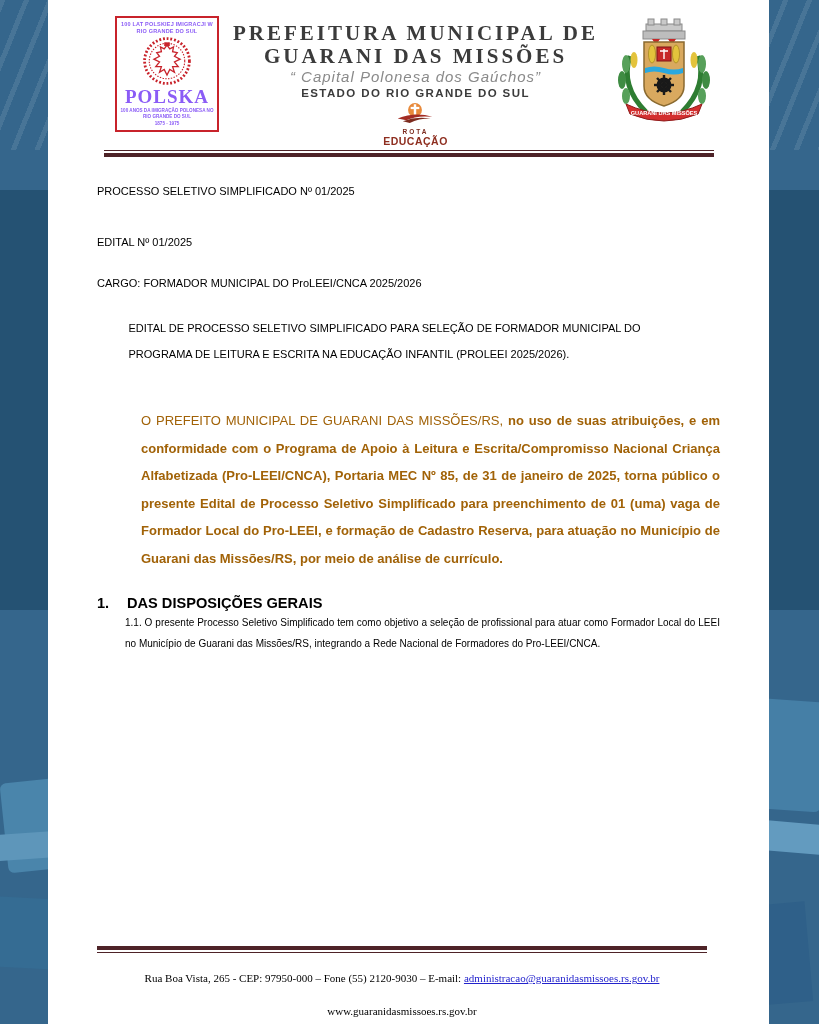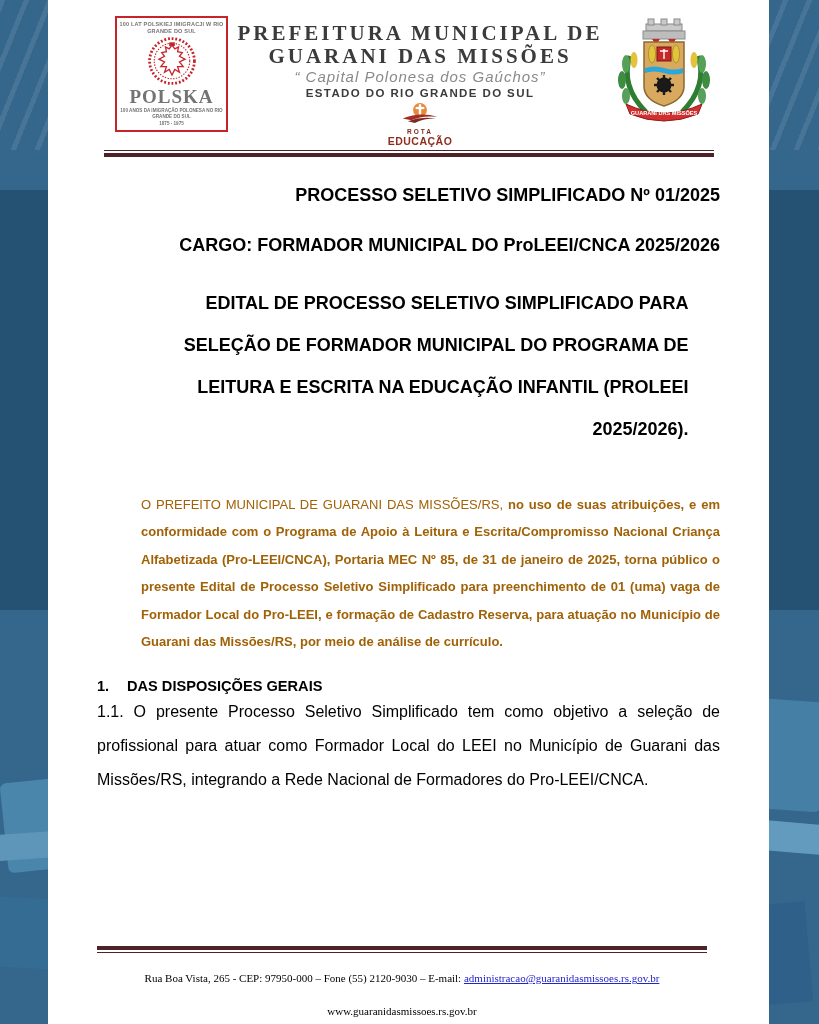--- a/index.html
+++ b/index.html
@@ -24,22 +24,22 @@
   .shape-desk3 { right:-30px; top:820px; width:170px; height:30px; background:#639bbf; transform:rotate(5deg); }
   .shape-chair2 { right:-6px; top:700px; width:80px; height:110px; background:#457fa6; border-radius:8px; transform:rotate(4deg); }
   .shape-chair3 { right:10px; top:905px; width:90px; height:100px; background:#2f6089; transform:rotate(-5deg); }
 
   
   .page { position:absolute; left:48px; top:0; width:721px; height:1024px; background:#ffffff;
           padding:16px 49px 0 49px; }
 
   
   .hdr { display:flex; align-items:flex-start; justify-content:space-between; height:124px; }
-  .polska { width:113px; height:116px; border:2px solid #c8232b; padding:3px 2px; text-align:center;
-            color:#737373; display:flex; flex-direction:column; align-items:center; justify-content:space-between;
+  .polska { width:104px; height:116px; border:2px solid #c8232b; padding:3px 2px; text-align:center;
+            color:#8b5cf6; display:flex; flex-direction:column; align-items:center; justify-content:space-between;
             background:#fff; margin-left:18px; }
   .polska .tiny { font-size:5.5px; font-weight:bold; line-height:1.25; letter-spacing:.2px; }
   .polska .eagle-wrap { width:56px; height:50px; }
   .polska .big { font-family:"Liberation Serif","DejaVu Serif",serif; font-size:19px; font-weight:bold; letter-spacing:1px; line-height:1; }
   .polska .tiny2 { font-size:4.6px; font-weight:bold; line-height:1.3; }
 
   .hdr-center { flex:1; text-align:center; padding-top:6px; }
   .org1,.org2 { font-family:"Liberation Serif","DejaVu Serif",serif; font-weight:bold; color:#3b3b3b;
                 letter-spacing:3px; line-height:1.08; }
   .org1 { font-size:21px; } .org2 { font-size:21px; }
@@ -51,31 +51,31 @@
 
   .crest { width:104px; height:118px; margin-right:4px; }
 
   
   .rule { margin:10px auto 0 auto; width:610px; height:7px;
           border-top:1.5px solid #4e2328; border-bottom:4px solid #4e2328; }
   .rule-footer { width:610px; height:7px; margin:0 auto;
           border-top:4px solid #4e2328; border-bottom:1.5px solid #4e2328; }
 
   
-  .t-center { text-align:right; font-weight:bold; font-size:18px; color:#000; }
+  .t-center { text-align:left; font-weight:normal; font-size:11px; color:#000; }
   .title1 { margin-top:28px; }
   .title2 { margin-top:39px; }
   .title3 { margin-top:29px; }
   .subtitle { margin:27px auto 0 auto; max-width:560px; line-height:2.33; }
 
   
   .intro { margin-top:40px; font-size:13px; line-height:2.12; text-align:justify; color:#a16207;margin-left:44px; }
   .sec-head { margin-top:22px; font-size:14.6px; font-weight:bold; color:#000; }
   .sec-head .num { display:inline-block; width:30px; }
-  .clause { font-size:16px; line-height:2.12; text-align:justify; color:#000; margin-top:1px; }
+  .clause { font-size:10px; line-height:2.12; text-align:justify; color:#000; margin-top:1px;margin-left:28px; }
 
   
   .foot { position:absolute; left:49px; right:62px; bottom:5px; text-align:center; }
   .foot-text { font-family:"Liberation Serif","DejaVu Serif",serif; font-size:11px; color:#000; margin-top:18px; line-height:1.35; }
   .foot a { color:#2323cd; text-decoration:underline; }
 </style>
 </head>
 <body>
 
 <div class="canvas">
@@ -171,20 +171,21 @@
 
           <path d="M14 88 q38 18 76 0 l-4 10 q-34 14 -68 0 z" fill="#d32f2f" stroke="#8e1c1c" stroke-width="1"></path>
           <text x="52" y="99" text-anchor="middle" font-size="5.6" font-family="Liberation Sans,sans-serif" font-weight="bold" fill="#ffffff">GUARANI DAS MISSÕES</text>
         </svg>
       </div>
     </div>
 
     <div class="rule"></div>
 
     <div class="t-center title1">PROCESSO SELETIVO SIMPLIFICADO Nº 01/2025</div>
+    <div class="t-center title2">EDITAL Nº 01/2025</div>
     <div class="t-center title3">CARGO: FORMADOR MUNICIPAL DO ProLEEI/CNCA 2025/2026</div>
     <div class="t-center subtitle">EDITAL DE PROCESSO SELETIVO SIMPLIFICADO PARA SELEÇÃO DE FORMADOR MUNICIPAL DO PROGRAMA DE LEITURA E ESCRITA NA EDUCAÇÃO INFANTIL (PROLEEI 2025/2026).</div>
 
     <p class="intro"><span>O PREFEITO MUNICIPAL DE GUARANI DAS MISSÕES/RS, </span><strong>no uso de suas atribuições, e em conformidade com o Programa de Apoio à Leitura e Escrita/Compromisso Nacional Criança Alfabetizada (Pro-LEEI/CNCA), Portaria MEC Nº 85, de 31 de janeiro de 2025, torna público o presente Edital de Processo Seletivo Simplificado para preenchimento de 01 (uma) vaga de Formador Local do Pro-LEEI, e formação de Cadastro Reserva, para atuação no Município de Guarani das Missões/RS, por meio de análise de currículo.</strong></p>
 
     <div class="sec-head"><span class="num">1.</span><span>DAS DISPOSIÇÕES GERAIS</span></div>
 
     <p class="clause">1.1. O presente Processo Seletivo Simplificado tem como objetivo a seleção de profissional para atuar como Formador Local do LEEI no Município de Guarani das Missões/RS, integrando a Rede Nacional de Formadores do Pro-LEEI/CNCA.</p>
 
     <div class="foot">

